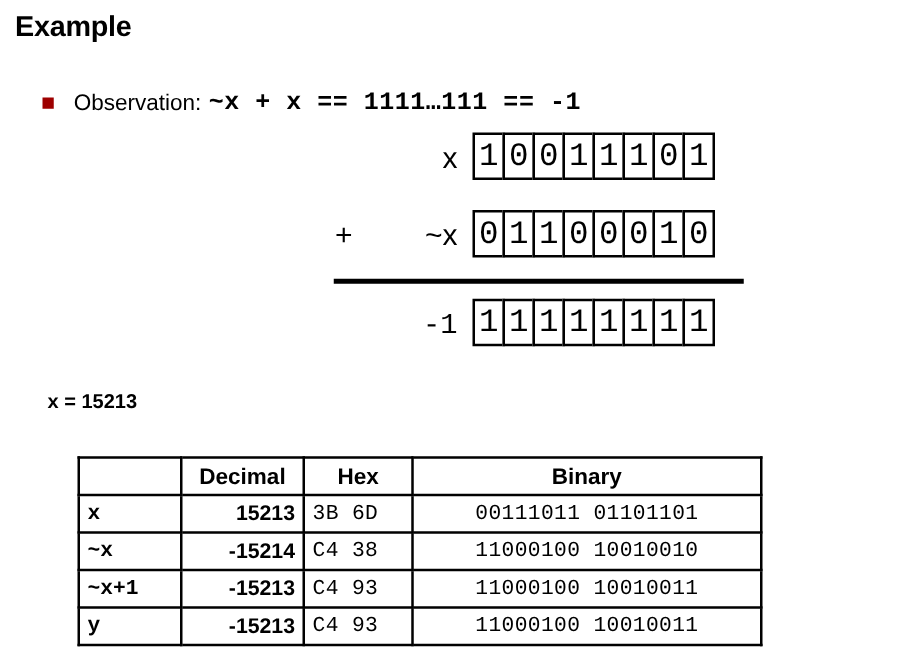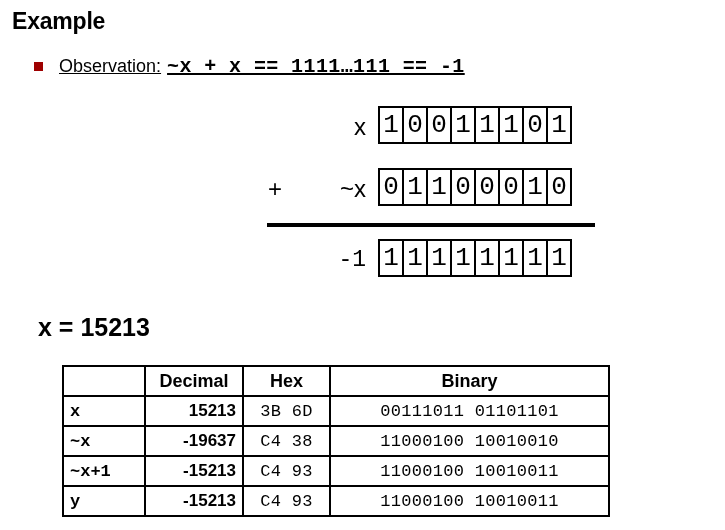--- a/index.html
+++ b/index.html
@@ -25,25 +25,24 @@
     font-weight: bold;
     letter-spacing: -0.2px;
     line-height: 30px;
     white-space: nowrap;
   }
 
   
   #bullet-row {
     position: absolute;
     left: 34px;
-    top: 54px;
+    top: 70px;
     display: flex;
     align-items: center;
     white-space: nowrap;
-    text-decoration: underline;
   }
   #bullet-marker {
     width: 9px;
     height: 9px;
     background: #9e0000;
     display: inline-block;
     margin-right: 16px;
     flex: 0 0 auto;
     position: relative;
     top: 0px;
@@ -124,21 +123,21 @@
     width: 328px;
     height: 4px;
     background: #000000;
   }
 
   
   #result-heading {
     position: absolute;
     left: 38px;
     top: 313px;
-    font-size: 25px;
+    font-size: 16px;
     font-weight: bold;
     font-family: "Liberation Sans", sans-serif;
     white-space: nowrap;
   }
 
   
   #value-table {
     position: absolute;
     left: 62px;
     top: 365px;
@@ -172,21 +171,21 @@
   }
   td.cell-dec {
     font-family: "Liberation Sans", sans-serif;
     font-weight: bold;
     text-align: right;
     font-size: 18px;
     padding-right: 8px;
   }
   td.cell-hex {
     font-family: "Liberation Mono", monospace;
-    text-align: center;
+    text-align: left;
     font-size: 17px;
     letter-spacing: 0.3px;
   }
   td.cell-bin {
     font-family: "Liberation Mono", monospace;
     text-align: center;
     font-size: 17px;
     letter-spacing: 0.3px;
     border-radius: 15px;
   }
@@ -272,21 +271,21 @@
   </thead>
   <tbody>
     <tr>
       <td class="cell-label">x</td>
       <td class="cell-dec">15213</td>
       <td class="cell-hex">3B  6D</td>
       <td class="cell-bin">00111011 01101101</td>
     </tr>
     <tr>
       <td class="cell-label">~x</td>
-      <td class="cell-dec">-19637</td>
+      <td class="cell-dec">-15214</td>
       <td class="cell-hex">C4  38</td>
       <td class="cell-bin">11000100 10010010</td>
     </tr>
     <tr>
       <td class="cell-label">~x+1</td>
       <td class="cell-dec">-15213</td>
       <td class="cell-hex">C4  93</td>
       <td class="cell-bin">11000100 10010011</td>
     </tr>
     <tr>

